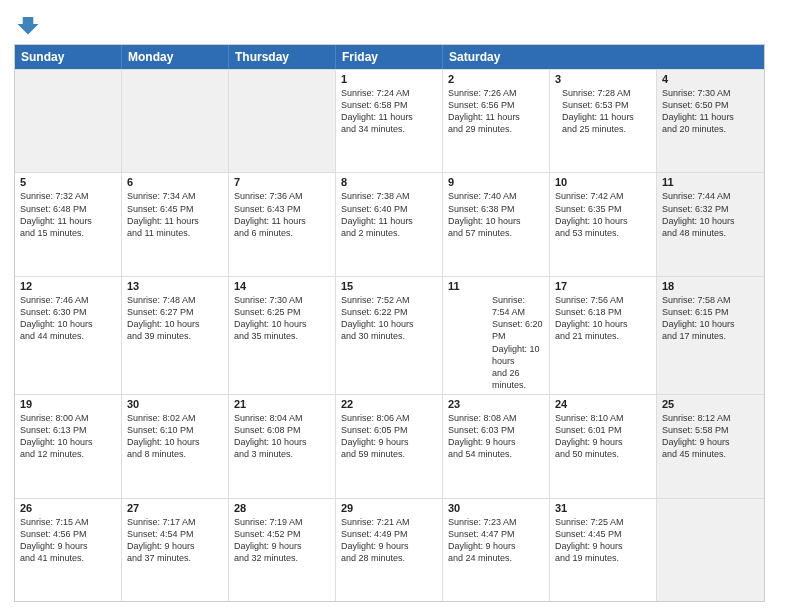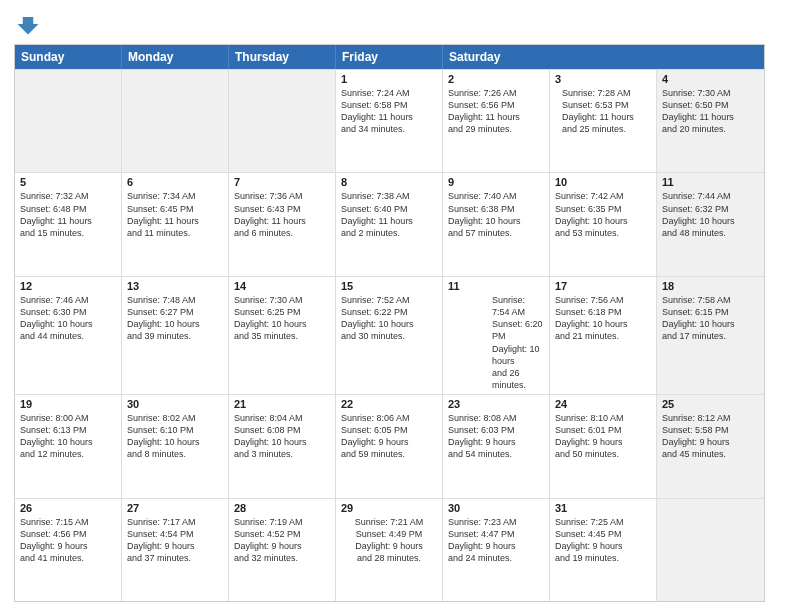--- a/index.html
+++ b/index.html
@@ -349,21 +349,21 @@
           </div>
           <div class="cal-cell">
             <div class="day-num">28</div>
             <div class="day-info" style="white-space: pre-line;">Sunrise: 7:19 AM
 Sunset: 4:52 PM
 Daylight: 9 hours
 and 32 minutes.</div>
           </div>
           <div class="cal-cell">
             <div class="day-num">29</div>
-            <div class="day-info" style="white-space: pre-line; text-align: center;">Sunrise: 7:21 AM
+            <div class="day-info" style="white-space: pre-line;">Sunrise: 7:21 AM
 Sunset: 4:49 PM
 Daylight: 9 hours
 and 28 minutes.</div>
           </div>
           <div class="cal-cell">
             <div class="day-num">30</div>
             <div class="day-info" style="white-space: pre-line;">Sunrise: 7:23 AM
 Sunset: 4:47 PM
 Daylight: 9 hours
 and 24 minutes.</div>

